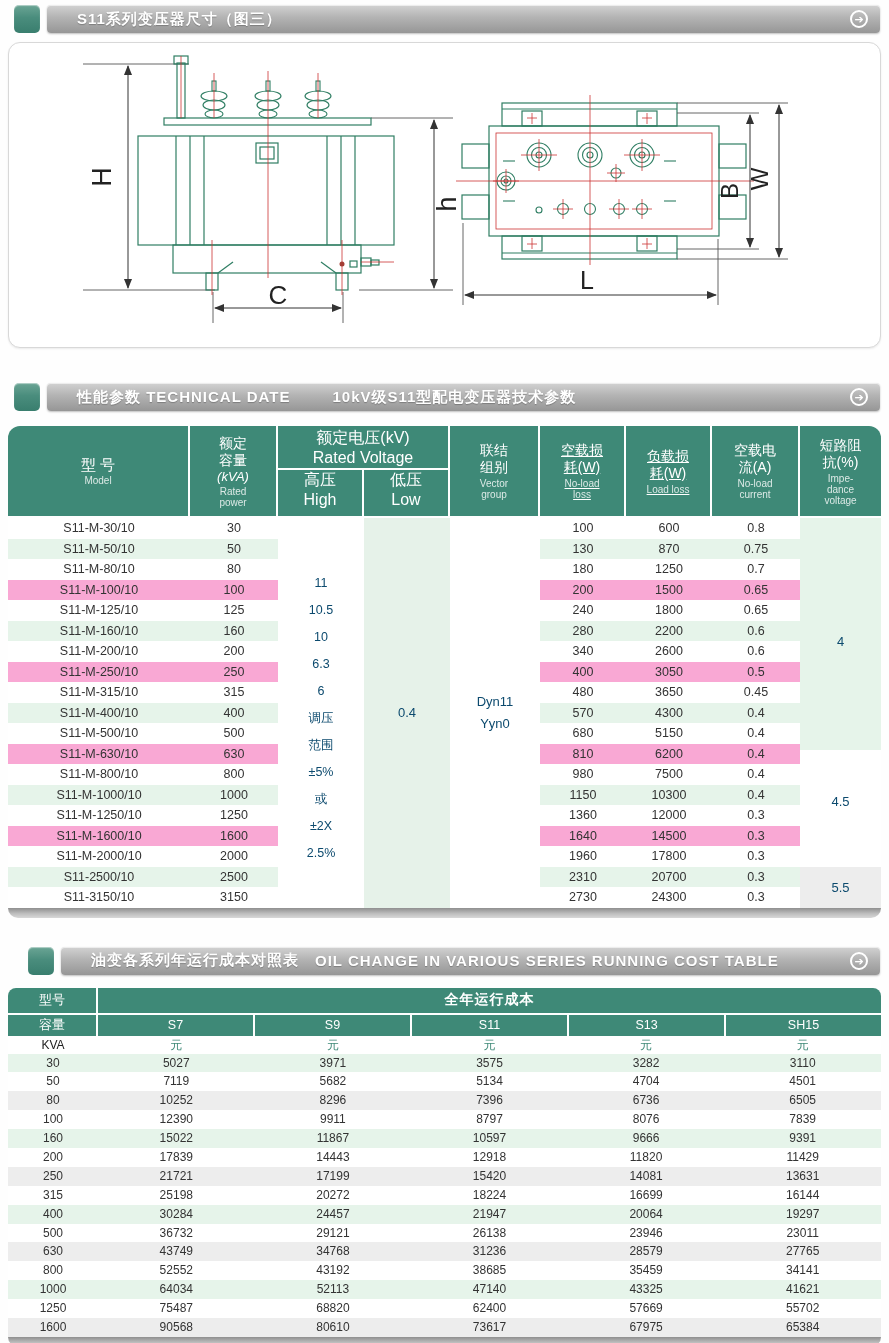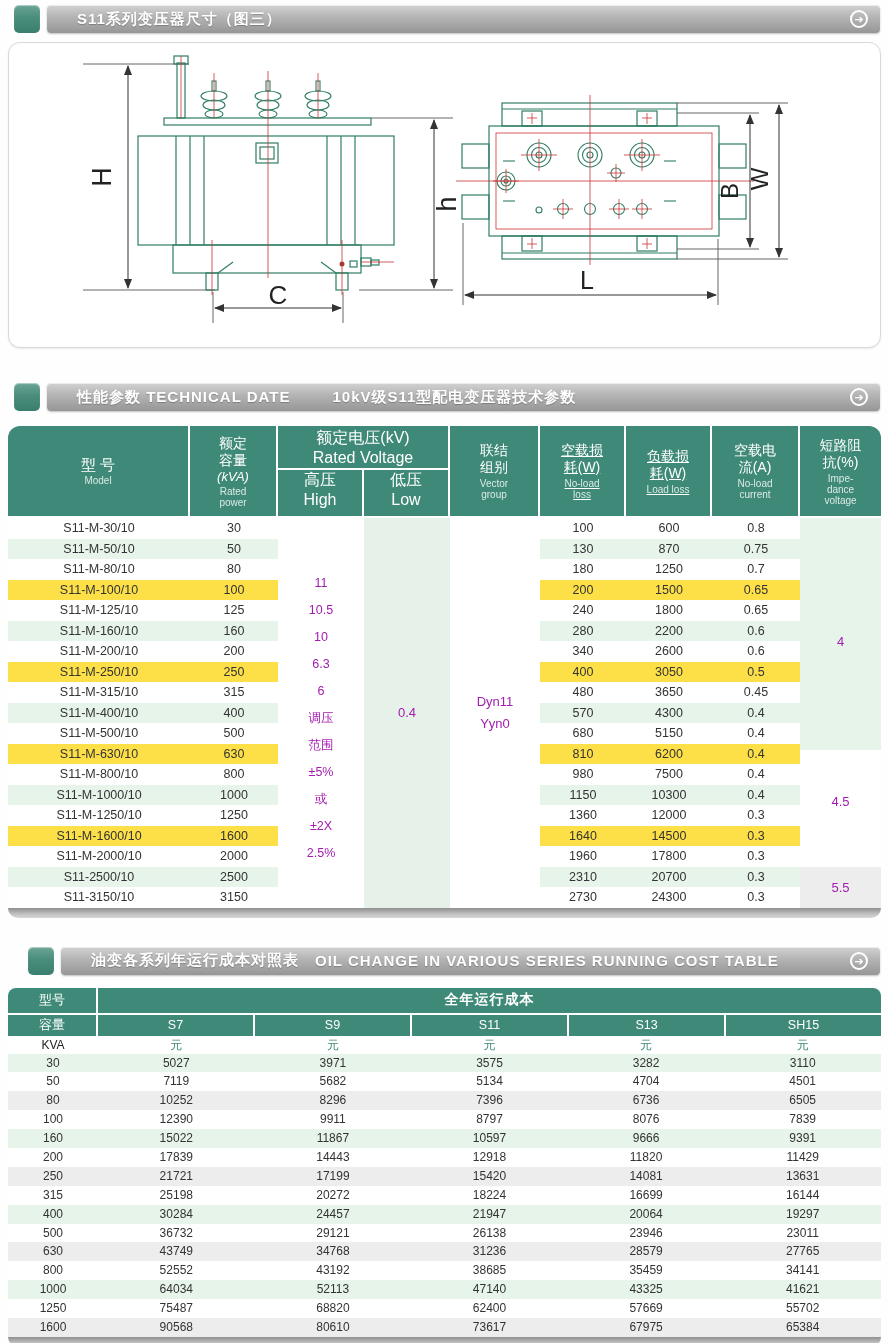--- a/index.html
+++ b/index.html
@@ -63,23 +63,23 @@
   .trow{display:flex;height:20.5px;line-height:20.5px;font-size:12.5px;color:#333;text-align:center;}
   .tc{box-sizing:border-box;}
   .tc-model{width:182px;}
   .tc-power{width:88px;}
   .tc-gap1{width:262px;}
   .tc-nll{width:86px;}
   .tc-ll{width:86px;}
   .tc-nlc{width:88px;}
   .tc-gap2{width:81px;}
   .trow.r1 .band{background:#e6f4ea;}
-  .trow.r3 .band{background:#fde047;}
-
-  .ovl{position:absolute;top:0;box-sizing:border-box;text-align:center;color:#a21caf;}
+  .trow.r3 .band{background:#f9a8d4;}
+
+  .ovl{position:absolute;top:0;box-sizing:border-box;text-align:center;color:#0c4a6e;}
   .ov-high{left:270px;width:86px;height:100%;background:#fff;font-size:12.5px;
            padding-top:52px;display:flex;flex-direction:column;}
   .ov-high .hv-line{height:27px;line-height:27px;}
   .ov-low{left:356px;width:86px;height:100%;background:#e6f2e9;display:flex;
           align-items:center;justify-content:center;font-size:13px;}
   .ov-vector{left:442px;width:90px;height:100%;background:#fff;display:flex;flex-direction:column;
              align-items:center;justify-content:center;gap:7px;font-size:13px;}
   .ov-imp{left:792px;width:81px;display:flex;align-items:center;justify-content:center;font-size:13px;}
   .ov-imp1{top:0;height:246px;background:#e6f4ea;}
   .ov-imp2{top:232px;height:102.5px;background:#fff;}

